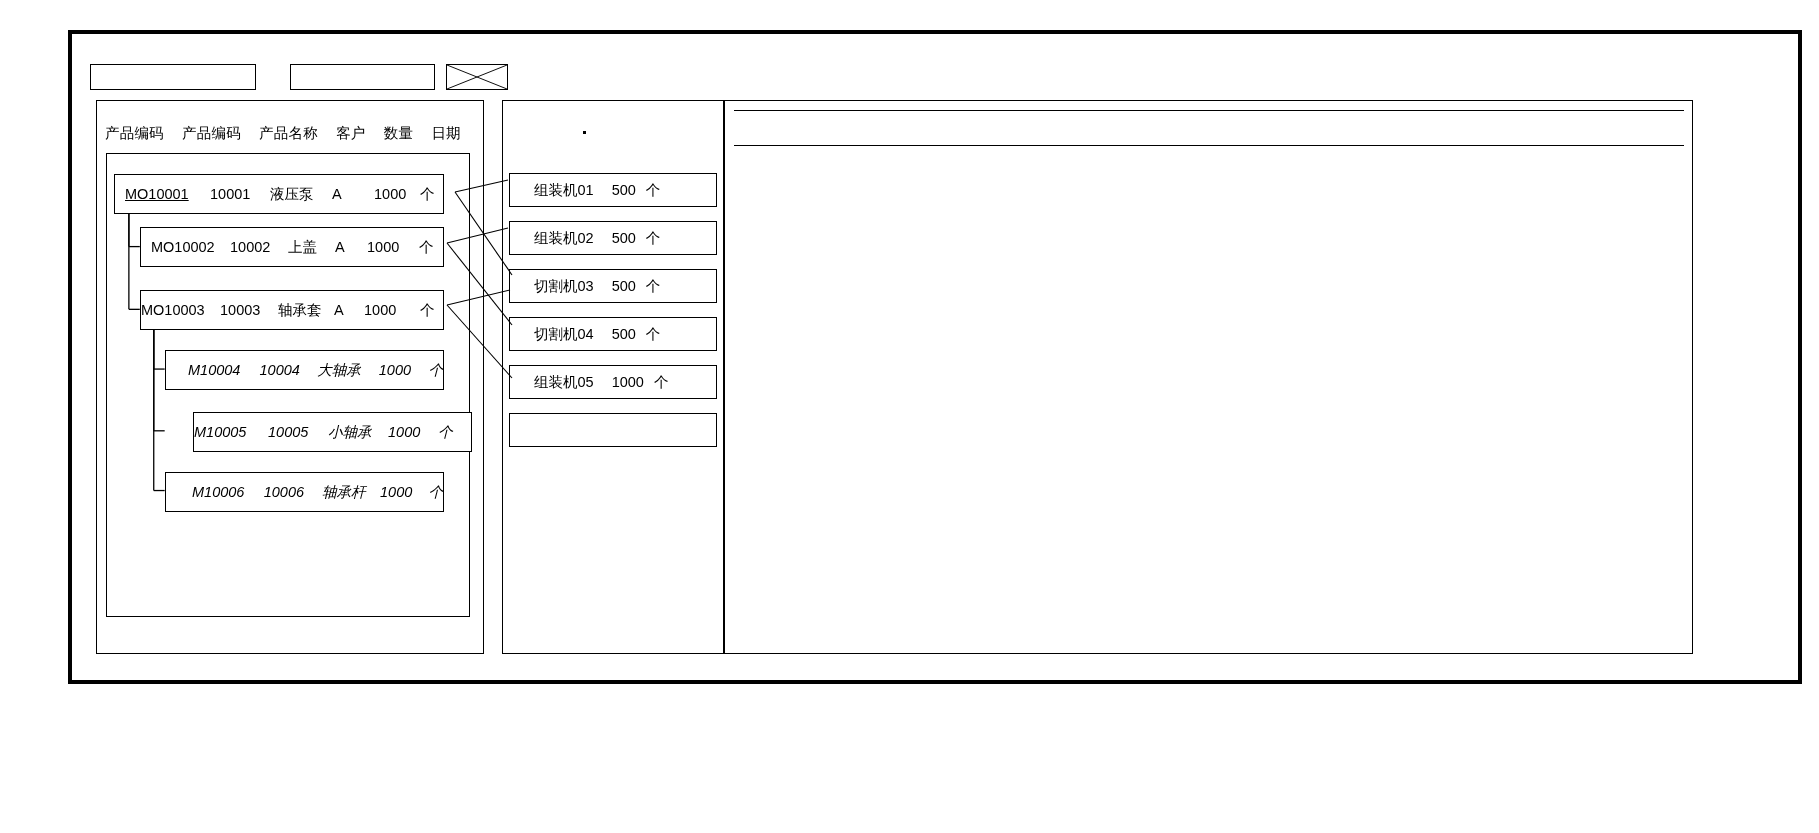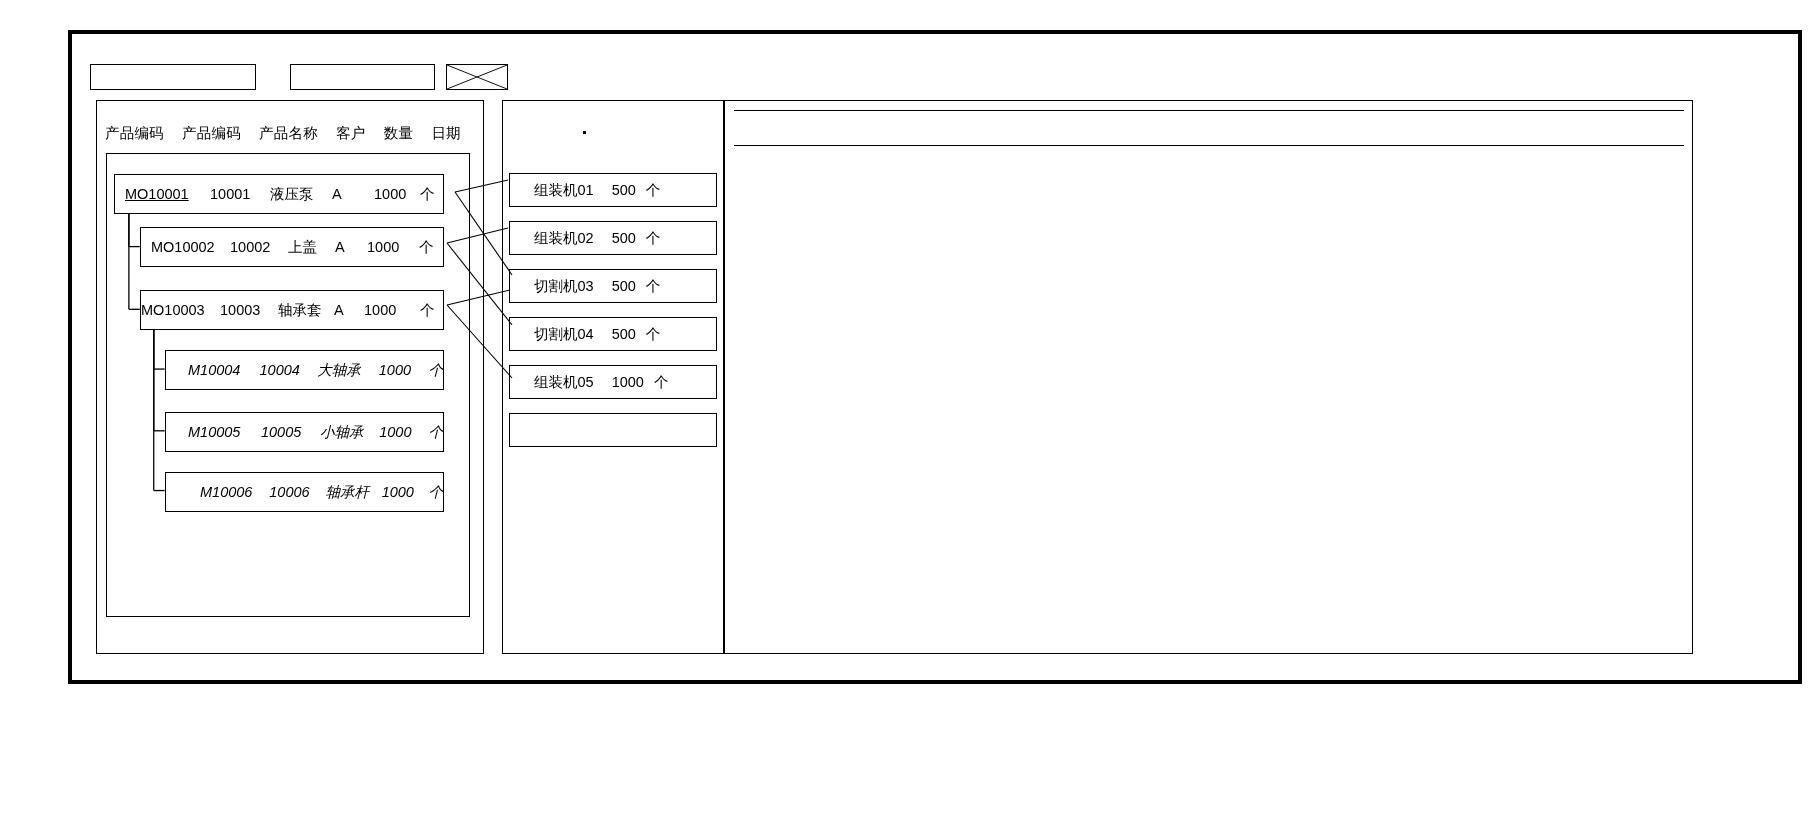--- a/index.html
+++ b/index.html
@@ -274,29 +274,29 @@
         </div>
 
         <div class="tree-row depth-2 row-y3" style="padding-left:22px;">
           <span class="cell" style="width:72px;">M10004</span>
           <span class="cell" style="width:58px;">10004</span>
           <span class="cell" style="width:62px;">大轴承</span>
           <span class="cell" style="width:50px;">1000</span>
           <span class="cell">个</span>
         </div>
 
-        <div class="tree-row depth-2 row-y4" style="padding-left:22px;">
+        <div class="tree-row depth-2 row-y4" style="margin-left:28px;">
           <span class="cell" style="width:74px;">M10005</span>
           <span class="cell" style="width:60px;">10005</span>
           <span class="cell" style="width:60px;">小轴承</span>
           <span class="cell" style="width:50px;">1000</span>
           <span class="cell">个</span>
         </div>
 
-        <div class="tree-row depth-2 row-y5" style="padding-left:34px;">
+        <div class="tree-row depth-2 row-y5" style="padding-left:26px;">
           <span class="cell" style="width:74px;">M10006</span>
           <span class="cell" style="width:60px;">10006</span>
           <span class="cell" style="width:60px;">轴承杆</span>
           <span class="cell" style="width:50px;">1000</span>
           <span class="cell">个</span>
         </div>
 
       </div>
     </div>
   </div>

